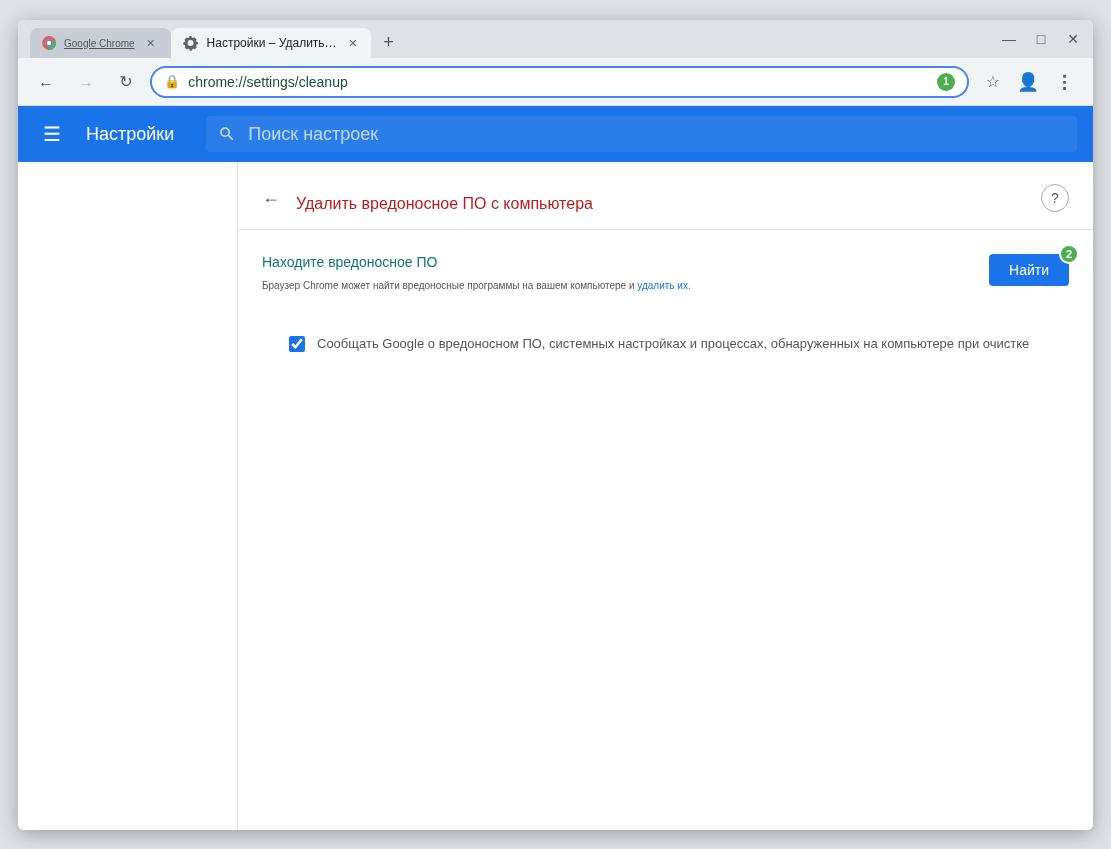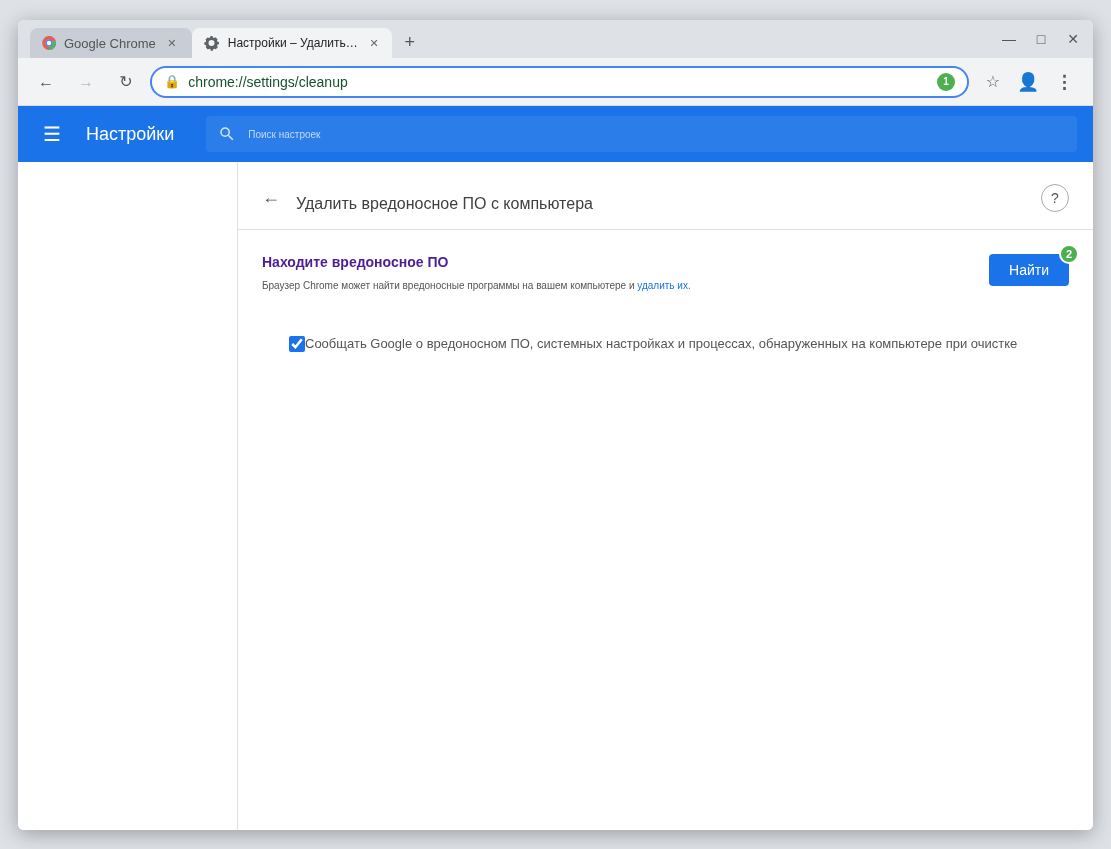--- a/index.html
+++ b/index.html
@@ -211,21 +211,21 @@
       gap: 12px;
       flex: 1;
       margin-left: 16px;
     }
 
     .search-bar input {
       border: none;
       outline: none;
       background: transparent;
       color: rgba(255,255,255,0.8);
-      font-size: 10px;
+      font-size: 18px;
       flex: 1;
     }
 
     .search-bar input::placeholder { color: rgba(255,255,255,0.7); }
 
     
     .content-area {
       display: flex;
       flex: 1;
       overflow: hidden;
@@ -251,21 +251,21 @@
     .panel-header {
       display: flex;
       align-items: center;
       padding: 20px 24px 16px;
       border-bottom: 1px solid #e0e0e0;
       gap: 16px;
     }
 
     .panel-title {
       font-size: 16px;
-      color: #404040;
+      color: #b91c1c;
       flex: 1;
       margin-top: 13px;
     }
 
     .help-btn {
       width: 28px;
       height: 28px;
       border-radius: 50%;
       border: 1px solid #aaa;
       display: flex;
@@ -284,22 +284,22 @@
       align-items: center;
       justify-content: center;
     }
 
     .panel-content {
       padding: 24px 24px;
     }
 
     .section-title {
       font-size: 14px;
-      font-weight: 700;
-      color: #4c1d95;
+      font-weight: 400;
+      color: #0f766e;
       margin-bottom: 8px;
     }
 
     .section-desc {
       font-size: 10px;
       color: #555;
       line-height: 1.6;
       margin-bottom: 16px;
     }
 
@@ -340,20 +340,21 @@
       align-items: center;
       justify-content: center;
       font-size: 11px;
       font-weight: bold;
       border: 2px solid #fff;
     }
 
     .checkbox-row {
       display: flex;
       align-items: flex-start;
+      gap: 12px;
       margin-top: 20px;
       padding-left: 27px;
     }
 
     .checkbox-row input[type="checkbox"] {
       margin-top: 2px;
       accent-color: #1a73e8;
       width: 16px;
       height: 16px;
       flex-shrink: 0;
@@ -394,21 +395,21 @@
     <div class="tabs-row">
 
       <div class="tab inactive">
 
         <svg class="tab-icon" viewBox="0 0 16 16">
           <circle cx="8" cy="8" r="4" fill="#4285F4"></circle>
           <path d="M8 4 A4 4 0 0 1 11.46 6 H16 A8 8 0 1 0 8 16 V12 A4 4 0 0 1 8 4Z" fill="#EA4335" opacity="0.8"></path>
           <path d="M11.46 6 H16 A8 8 0 0 1 8 16 V12 A4 4 0 0 0 11.46 6Z" fill="#34A853" opacity="0.8"></path>
           <circle cx="8" cy="8" r="2.5" fill="white"></circle>
         </svg>
-        <span style="font-size:13px;overflow:hidden;white-space:nowrap;text-overflow:ellipsis;max-width:120px;">Google Chrome</span>
+        <span style="font-size:10px;overflow:hidden;white-space:nowrap;text-overflow:ellipsis;max-width:120px;text-decoration:underline;">Google Chrome</span>
         <span class="tab-close">✕</span>
       </div>
 
       <div class="tab active">
 
         <svg class="tab-icon gear-icon-svg" viewBox="0 0 16 16">
           <path fill="#5f6368" d="M6.5 1l-.4 1.4a5.5 5.5 0 0 0-1.1.6L3.5 2.5 1.5 4.5l.7 1.5a5.5 5.5 0 0 0-.5 1.1L.3 7.5v2l1.4.4a5.5 5.5 0 0 0 .6 1.1l-.5 1.5 2 2 1.5-.7a5.5 5.5 0 0 0 1.1.5l.4 1.4h2l.4-1.4a5.5 5.5 0 0 0 1.1-.6l1.5.5 2-2-.7-1.5a5.5 5.5 0 0 0 .5-1.1l1.4-.4v-2l-1.4-.4a5.5 5.5 0 0 0-.6-1.1l.5-1.5-2-2-1.5.7a5.5 5.5 0 0 0-1.1-.5L8.5 1h-2zm1 4a3 3 0 1 1 0 6 3 3 0 0 1 0-6z"></path>
         </svg>
         <span style="font-size:12px;overflow:hidden;white-space:nowrap;text-overflow:ellipsis;max-width:145px;">Настройки – Удалить вредонос...</span>
         <span class="tab-close">✕</span>

